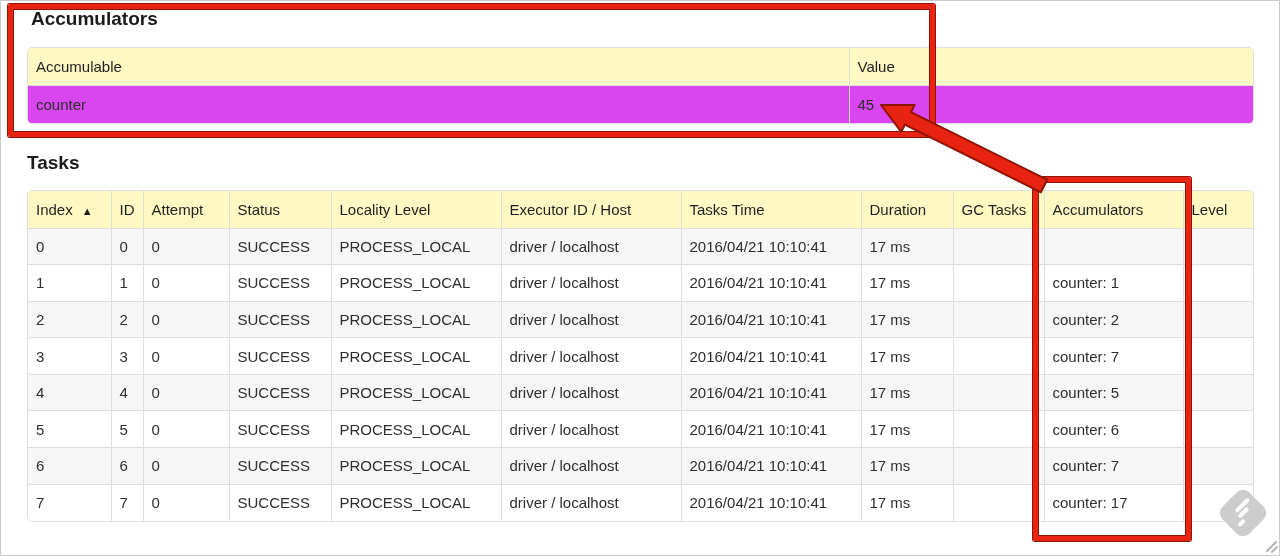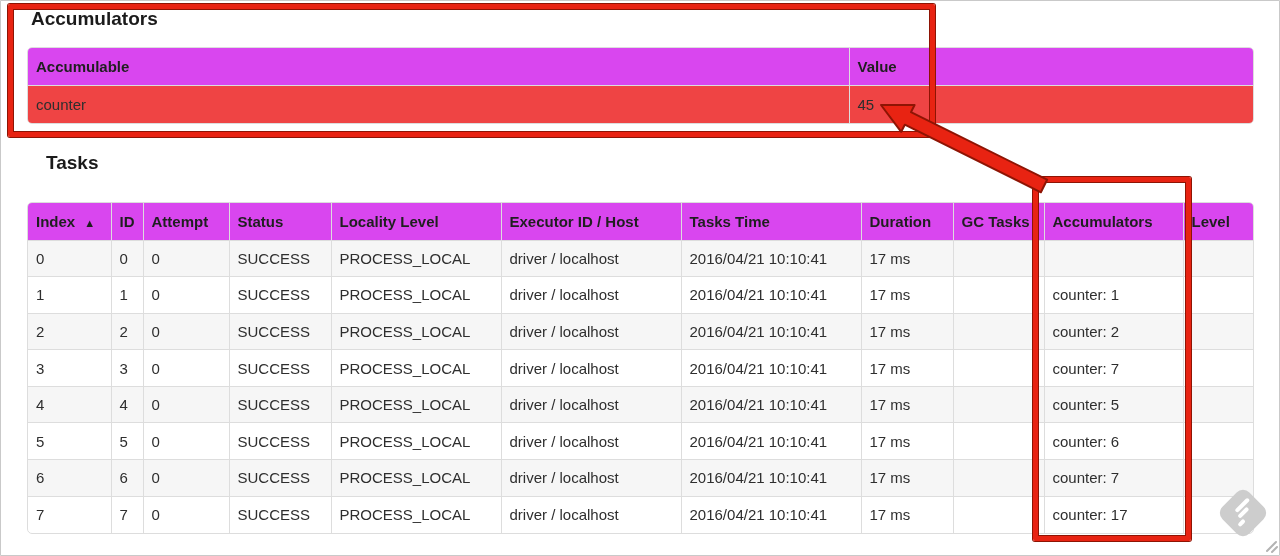--- a/index.html
+++ b/index.html
@@ -10,42 +10,42 @@
     position:relative; width:1280px; height:556px; background:#fff;
     border-radius:1px; box-shadow: inset 0 0 0 1px #c9c9c9;
     overflow:hidden;
   }
 
   h4.section-heading {
     position:absolute; margin:0; font-size:19px; font-weight:bold;
     color:#1b1b1b; line-height:22px;
   }
   #acc-heading { left:31px; top:8px; }
-  #tasks-heading { left:46px; top:152px; }
+  #tasks-heading { left:27px; top:152px; }
 
   .twrap {
     position:absolute; border:1px solid #ddd; border-radius:5px;
     overflow:hidden; background:#fff;
   }
   #acc-twrap   { left:27px; top:47px;  width:1227px; }
-  #tasks-twrap { left:27px; top:190px; width:1227px;margin-top:12px; }
+  #tasks-twrap { left:27px; top:190px; width:1227px; }
 
   table.tbl {
     border-collapse:collapse; table-layout:fixed; width:100%;
     font-family:"Liberation Sans", sans-serif; font-size:15px; color:#2e2e2e;
     border:hidden;
   }
   .tbl th, .tbl td {
     border:1px solid #ddd; padding:0 8px; text-align:left;
     vertical-align:middle; white-space:nowrap; overflow:hidden;
   }
-  .tbl th { font-weight:bold; color:#1f1f1f; background:#d946ef; }
+  .tbl th { font-weight:normal; color:#1f1f1f; background:#fef9c3; }
 
   #acc-twrap th { height:37px; }
-  #acc-twrap td { height:38px; background:#ef4444; }
+  #acc-twrap td { height:38px; background:#d946ef; }
 
   #tasks-twrap th { height:37px; }
   #tasks-twrap td { height:36.6px; }
   #tasks-twrap tbody tr:nth-child(odd) td { background:#f6f6f6; }
 
   .sort-caret { font-size:11px; margin-left:9px; color:#1f1f1f; }
 
   .redbox {
     position:absolute; pointer-events:none; z-index:6;
     border:5px solid #e82312; border-radius:2px;

